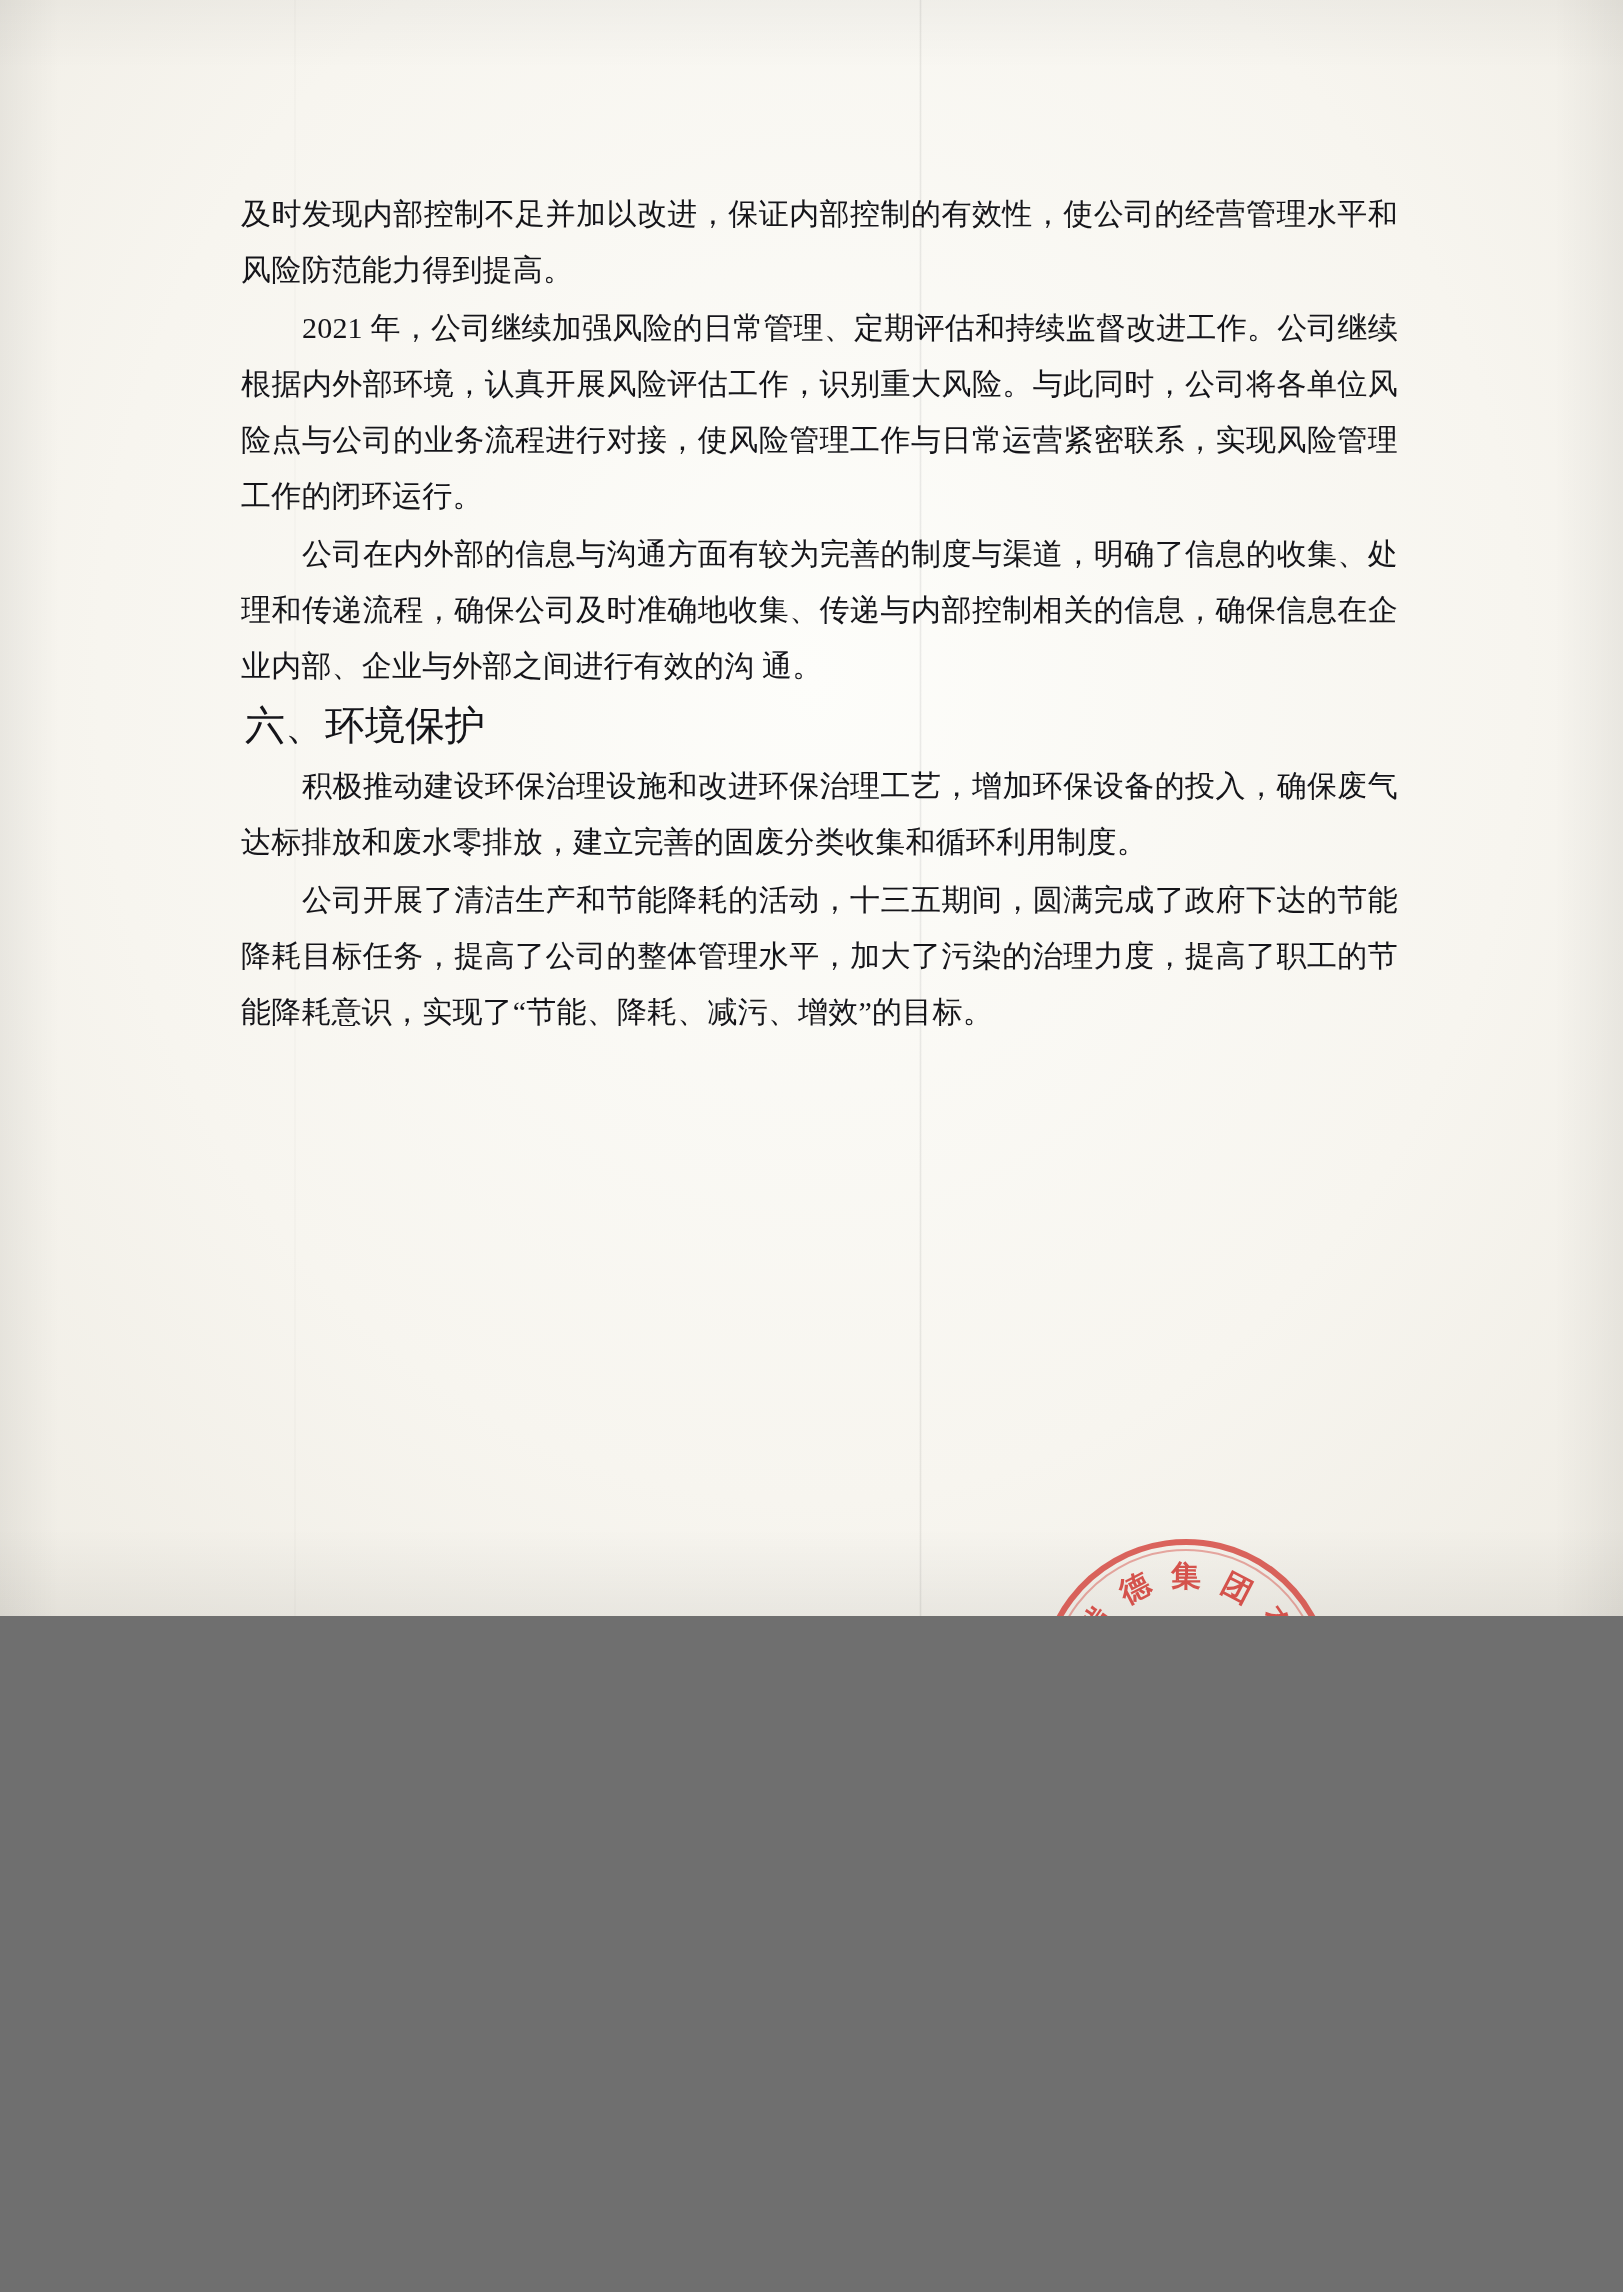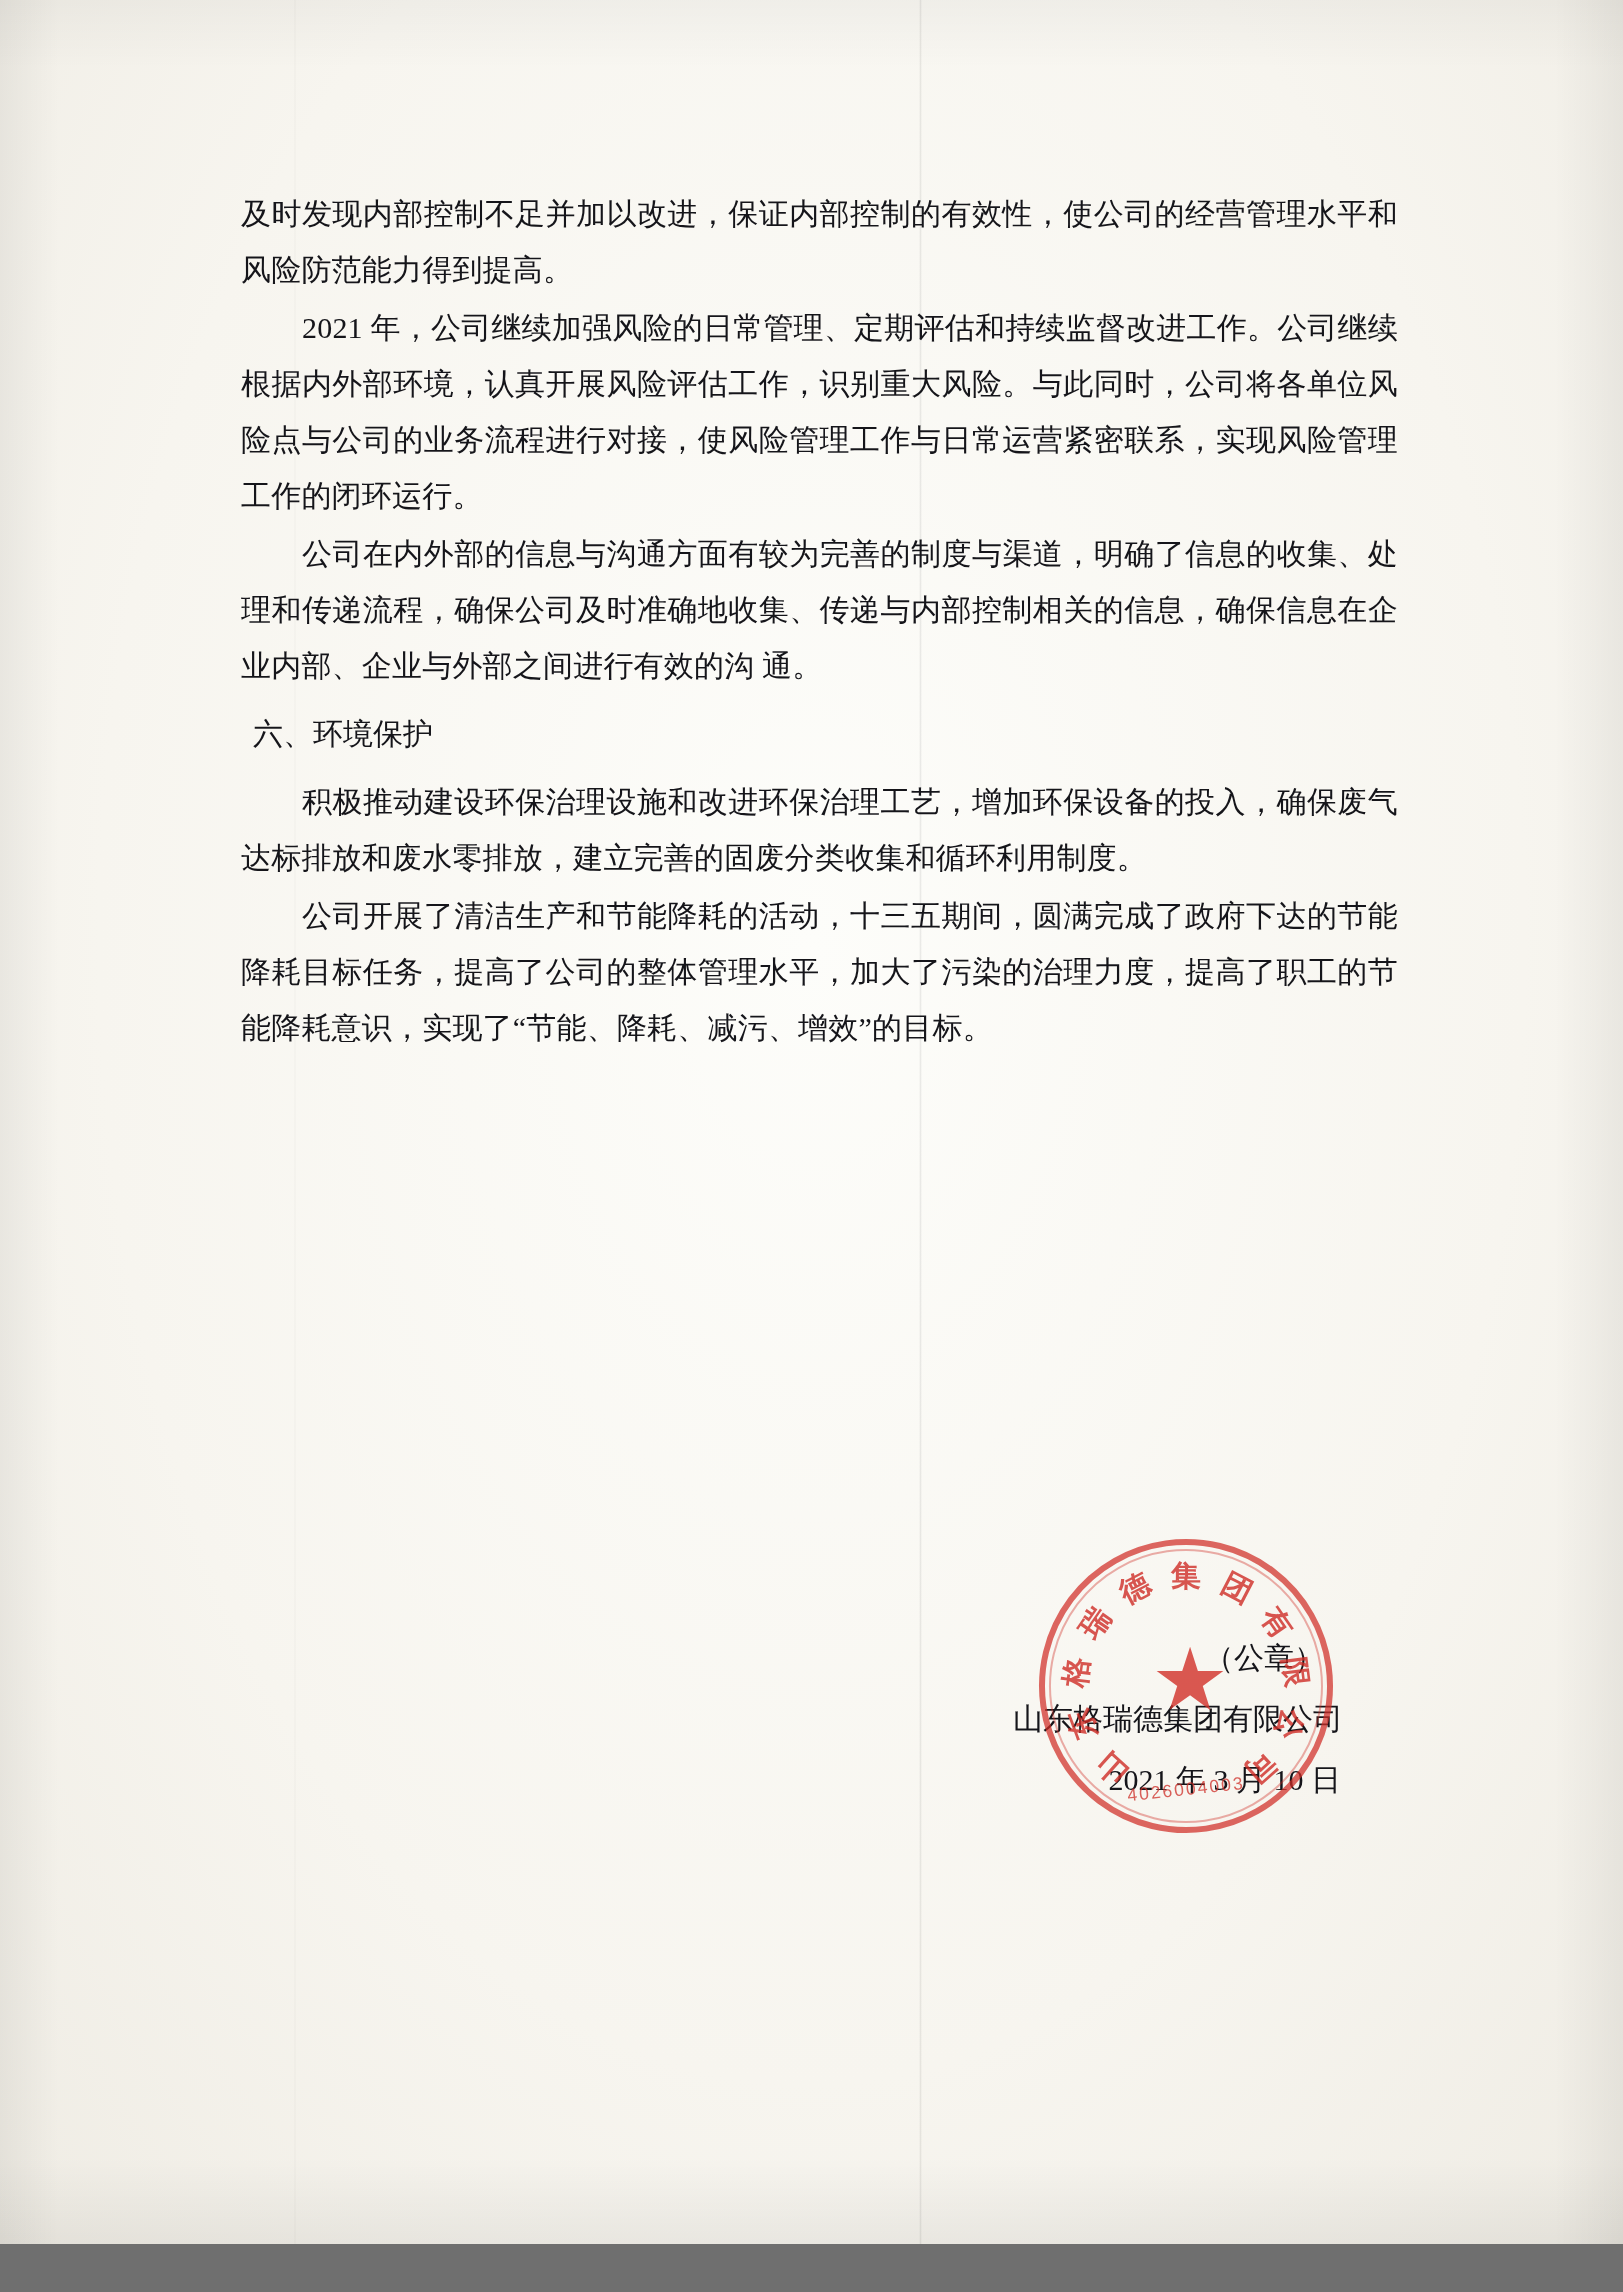--- a/index.html
+++ b/index.html
@@ -3,21 +3,21 @@
 <meta charset="utf-8">
 <style>
   html, body {
     margin: 0;
     padding: 0;
     background: #6f6f6f;
   }
   .page {
     position: relative;
     width: 1623px;
-    height: 2244px;
+    height: 1616px;
     background: #fbfaf6;
     overflow: hidden;
     font-family: "Liberation Serif", "DejaVu Serif", serif;
     box-sizing: border-box;
   }
   
   .paper-shade {
     position: absolute;
     inset: 0;
     background:
@@ -57,22 +57,22 @@
     color: #15151a;
     text-align: justify;
     text-justify: inter-ideograph;
     letter-spacing: 0.2px;
     font-family: "Liberation Serif", "DejaVu Serif", serif;
   }
   p.indent {
     text-indent: 61px;
   }
   p.heading {
-    margin: 12px;
-    font-size: 30px;
+    margin: 4px;
+    font-size: 40px;
     line-height: 56px;
     color: #15151a;
     font-family: "Liberation Serif", "DejaVu Serif", serif;
   }
   .sig-block {
     position: absolute;
     left: 241px;
     top: 1627px;
     width: 1157px;
     text-align: right;

